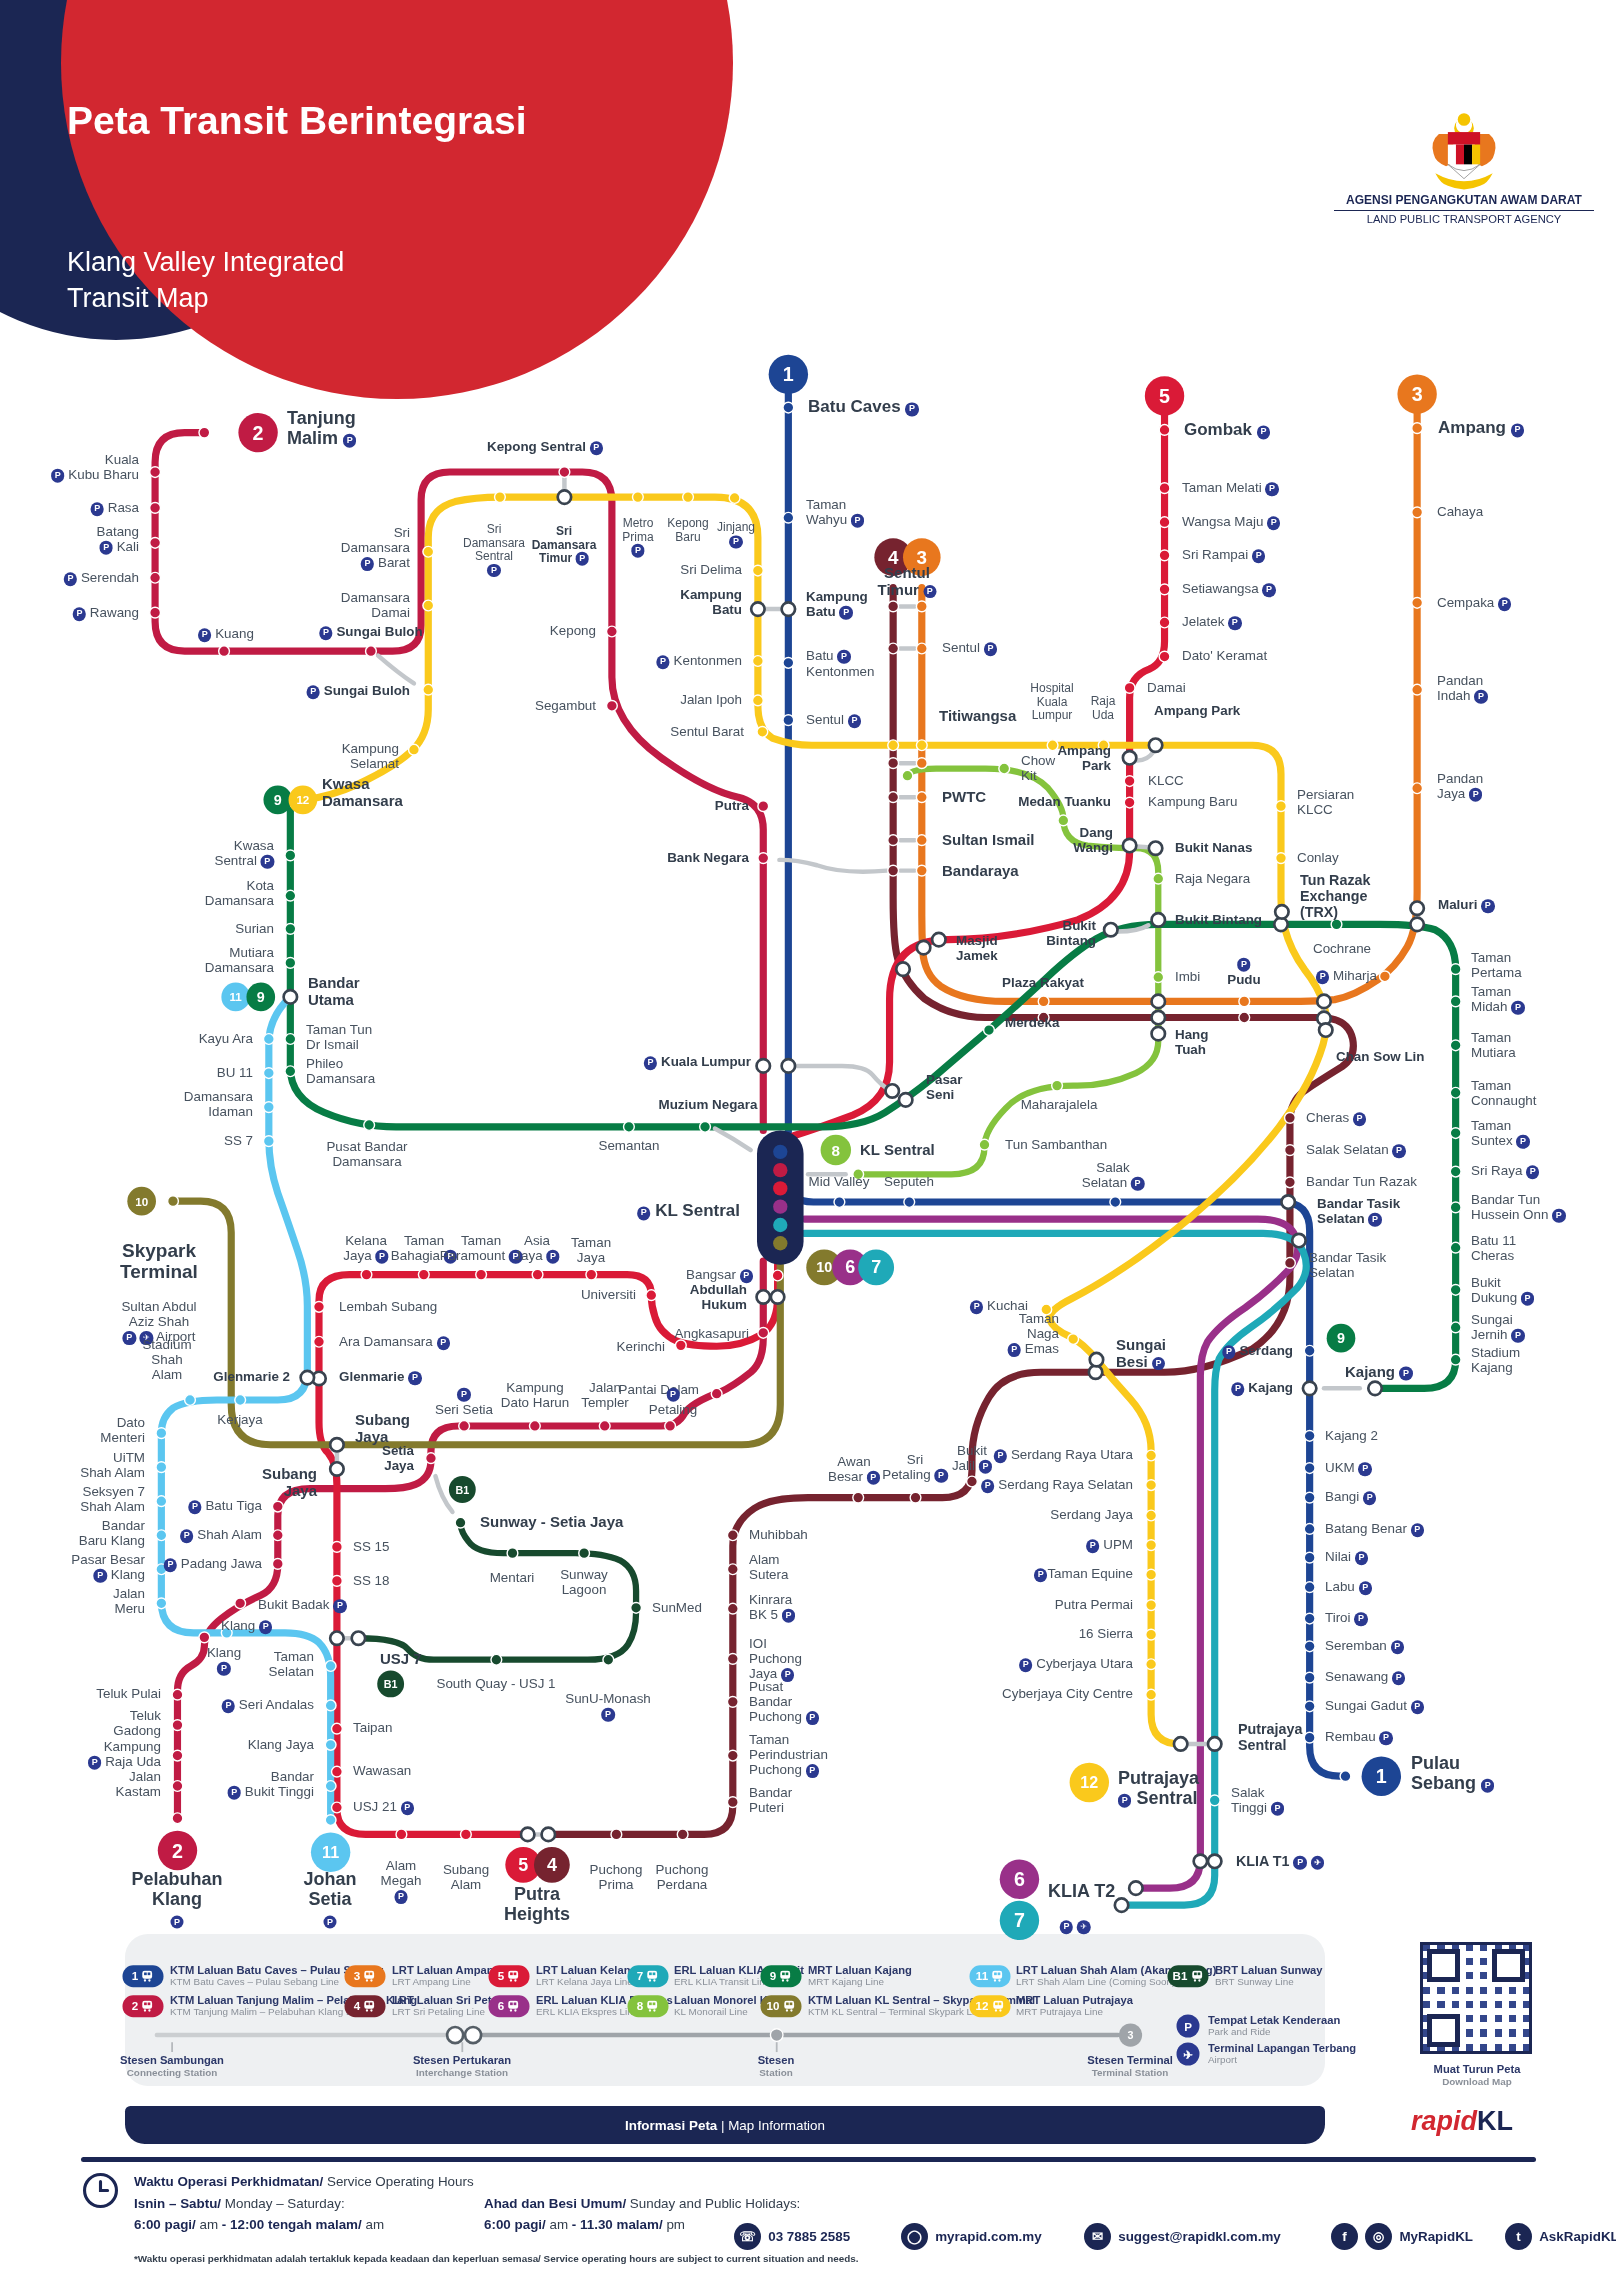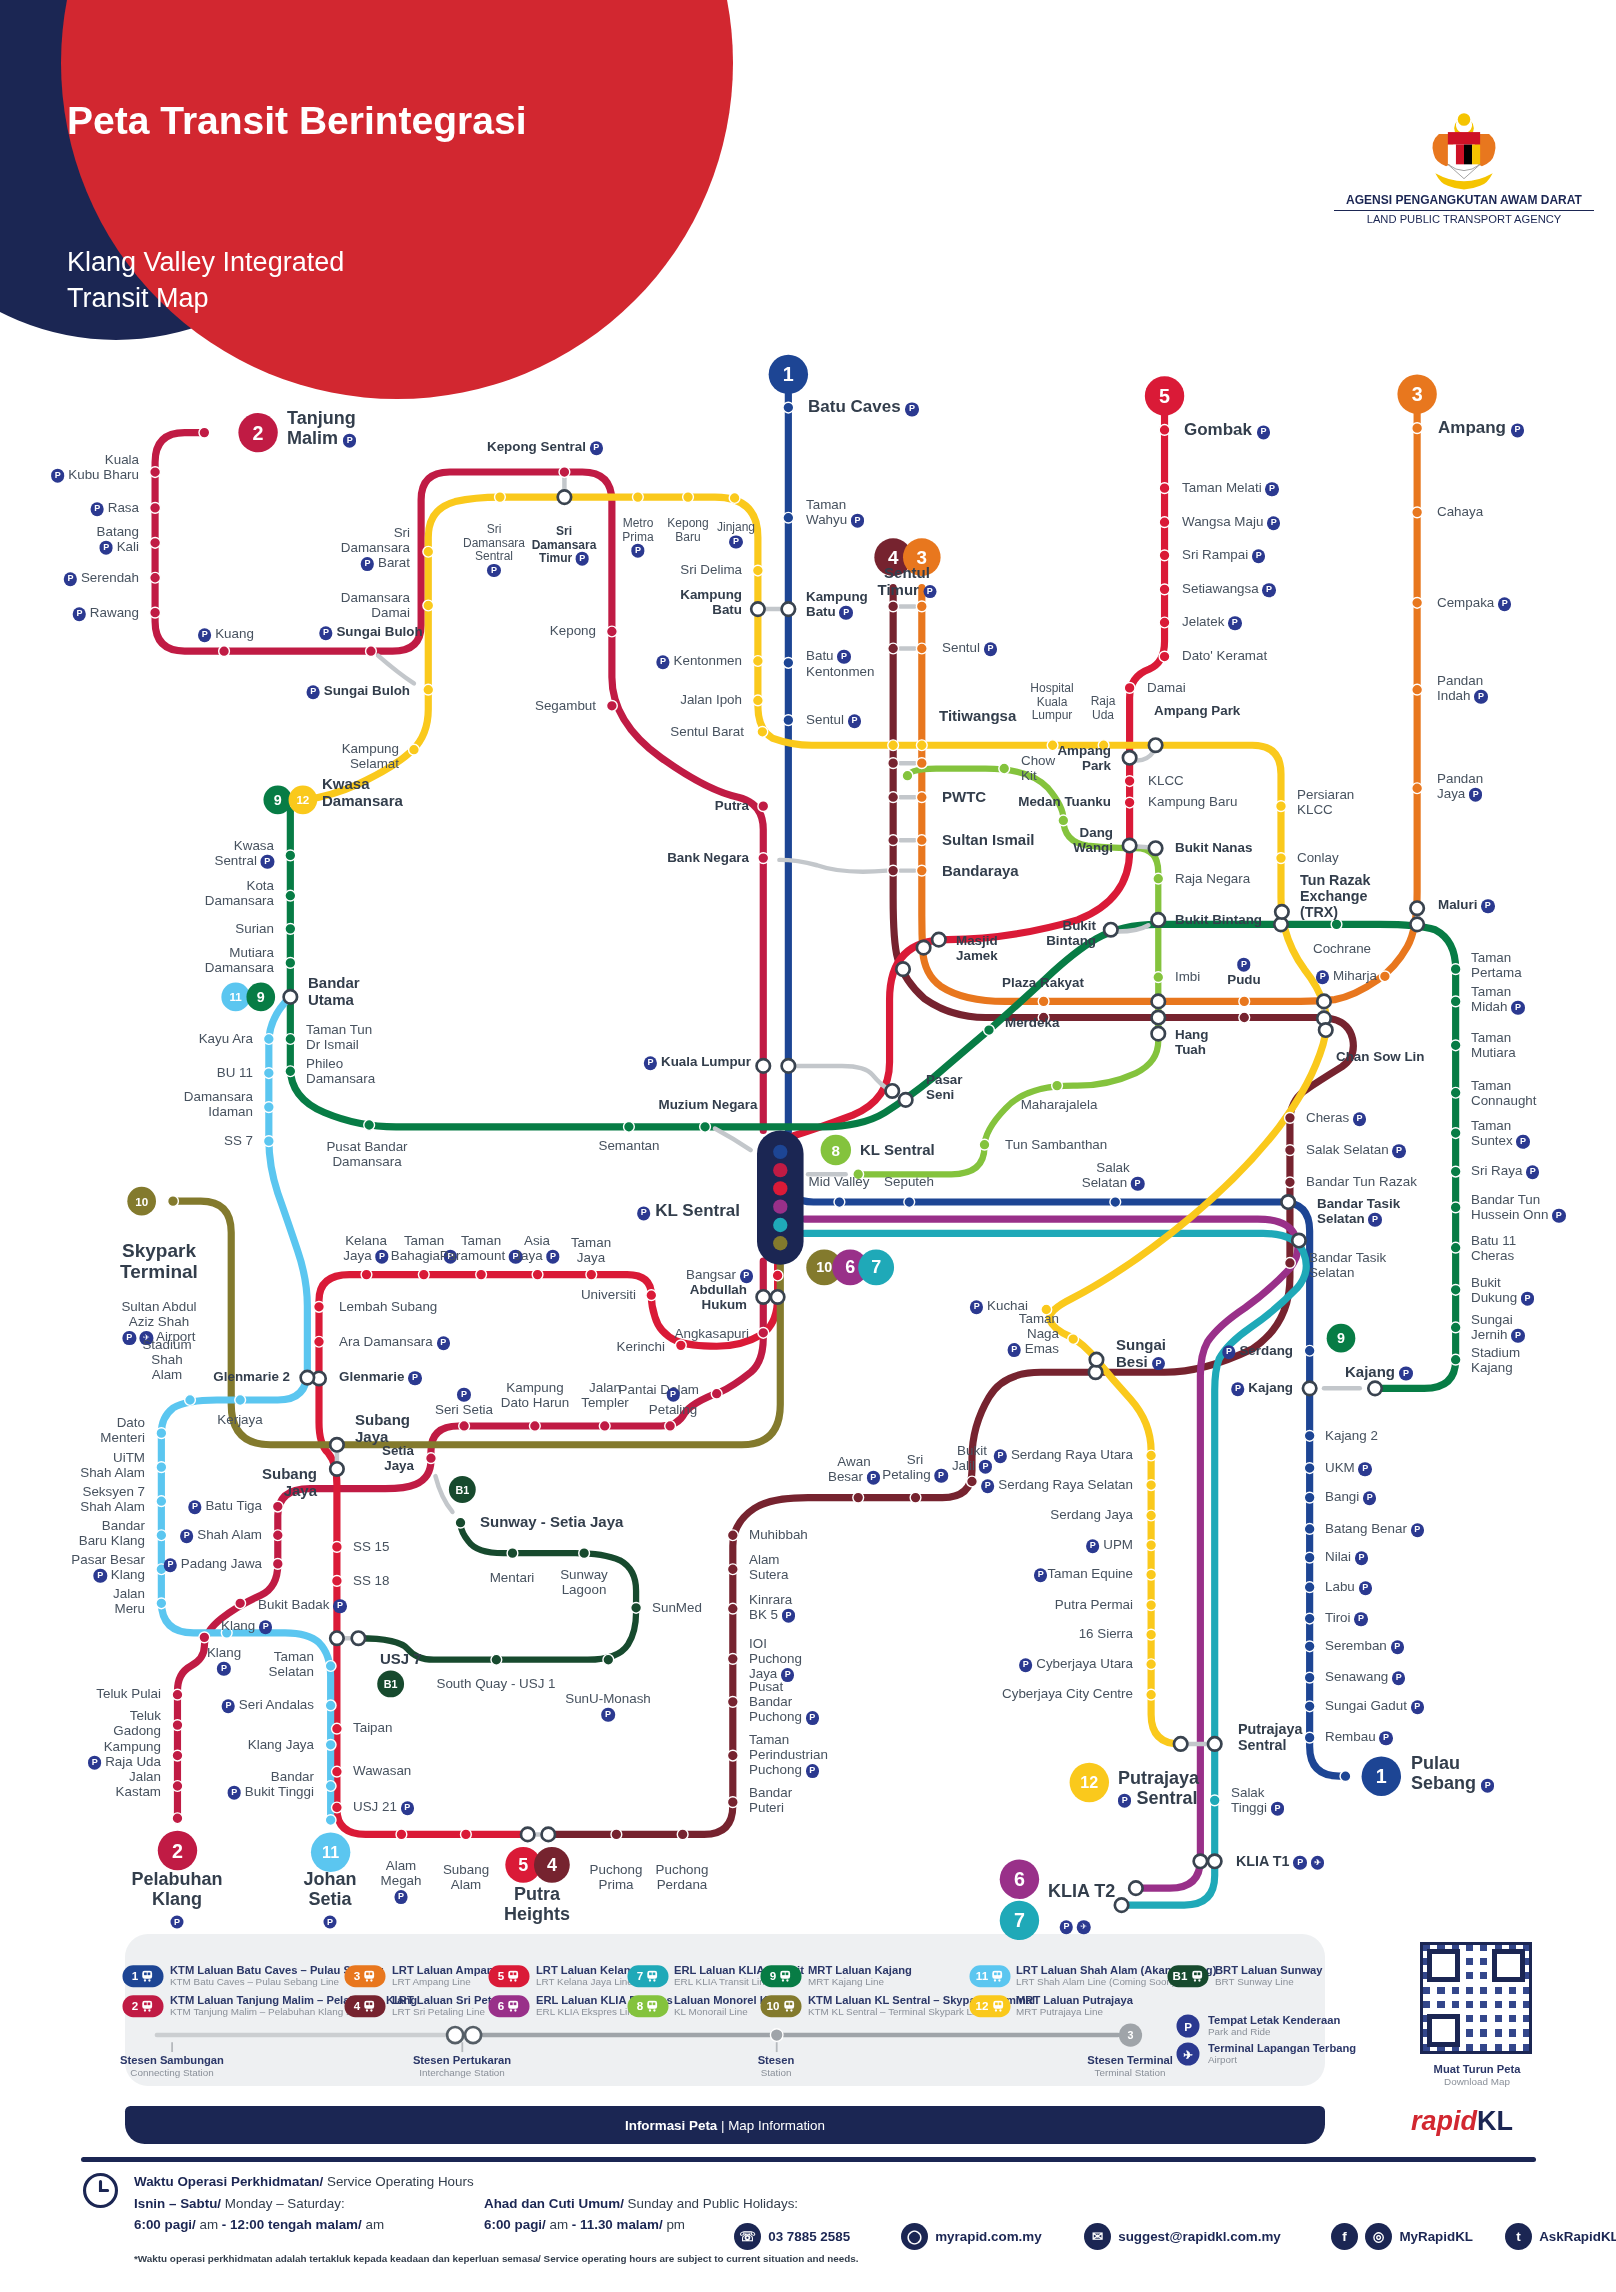--- a/index.html
+++ b/index.html
@@ -18,21 +18,21 @@
   .title{position:absolute;color:#fff;font-weight:bold;font-size:39px;line-height:1.25;z-index:4}
   .subtitle{position:absolute;color:#fff;font-weight:300;font-size:27px;line-height:1.35;z-index:4}
   .agency{position:absolute;text-align:center;color:#1B2653;z-index:4}
   .agency .l1{font-weight:bold;font-size:12px;border-bottom:1.8px solid #1B2653;padding-bottom:2.7px}
   .agency .l2{font-weight:normal;font-size:11.2px;padding-top:2.7px}
   .pill{position:absolute;width:41px;height:21.5px;border-radius:10.7px;color:#fff;display:flex;align-items:center;justify-content:center;gap:2.7px;font-weight:bold;font-size:11.6px;transform:translate(-50%,-50%)}
   .leg-t{position:absolute;transform:translate(0,-50%)}
   .leg-t .t1{font-size:11.2px;font-weight:bold;color:#2B3768;line-height:1.1}
   .leg-t .t2{font-size:9.9px;color:#8A9099;line-height:1.2}
   .mk1{position:absolute;transform:translate(-50%,0);text-align:center;font-size:11.2px;font-weight:bold;color:#2B3768}
-  .mk2{font-size:9.9px;color:#8A9099;font-weight:normal}
+  .mk2{font-size:9.9px;color:#8A9099;font-weight:bold}
   .infobar{position:absolute;background:#1B2653;color:#fff;display:flex;align-items:center;justify-content:center;font-size:13.4px;border-radius:5.4px 5.4px 19.7px 19.7px;z-index:1}
   .brand{position:absolute;font-size:27px;font-weight:bold;z-index:4}
   .brand .r{color:#D22730;font-style:italic}
   .brand .k{color:#1B2653}
   .qr{position:absolute;width:106px;height:106px;border:3.6px solid #1B2653;background:
       repeating-linear-gradient(0deg,#1B2653 0 7.2px,#fff 7.2px 14.3px),
       repeating-linear-gradient(90deg,#1B2653 0 7.2px,#fff 7.2px 14.3px);background-blend-mode:screen;z-index:1}
   .qr:before,.qr:after{content:"";position:absolute;width:23px;height:23px;border:5.4px solid #1B2653;background:#fff}
   .qr:before{left:3.6px;top:3.6px}.qr:after{right:3.6px;top:3.6px}
   .qr .f3{position:absolute;width:23px;height:23px;border:5.4px solid #1B2653;background:#fff;left:3.6px;bottom:3.6px}
@@ -886,21 +886,21 @@
         <div class="t2">Airport</div>
       </div>
       <div class="mk1" style="left: 172px; top: 2054px;">Stesen Sambungan<br><span class="mk2">Connecting Station</span></div>
       <div class="mk1" style="left: 462px; top: 2054px;">Stesen Pertukaran<br><span class="mk2">Interchange Station</span></div>
       <div class="mk1" style="left: 776px; top: 2054px;">Stesen<br><span class="mk2">Station</span></div>
       <div class="mk1" style="left: 1130px; top: 2054px;">Stesen Terminal<br><span class="mk2">Terminal Station</span></div>
     </div>
 <div class="ftxt" style="left: 134px; top: 2174px;"><b>Waktu Operasi Perkhidmatan/</b> Service Operating Hours</div>
     <div class="ftxt" style="left: 134px; top: 2196px;"><b>Isnin – Sabtu/</b> Monday – Saturday:</div>
     <div class="ftxt" style="left: 134px; top: 2217px;"><b>6:00 pagi/</b> am <b>- 12:00 tengah malam/</b> am</div>
-    <div class="ftxt" style="left: 484px; top: 2196px;"><b>Ahad dan Cuti Umum/</b> Sunday and Public Holidays:</div>
+    <div class="ftxt" style="left: 484px; top: 2196px;"><b>Ahad dan Besi Umum/</b> Sunday and Public Holidays:</div>
     <div class="ftxt" style="left: 484px; top: 2217px;"><b>6:00 pagi/</b> am <b>- 11.30 malam/</b> pm</div>
     <div class="contact" style="left: 734px; top: 2223px;">
       <span class="cic">☏</span>
       <span>03 7885 2585</span>
     </div>
     <div class="contact" style="left: 901px; top: 2223px;">
       <span class="cic">◯</span>
       <span>myrapid.com.my</span>
     </div>
     <div class="contact" style="left: 1084px; top: 2223px;">

